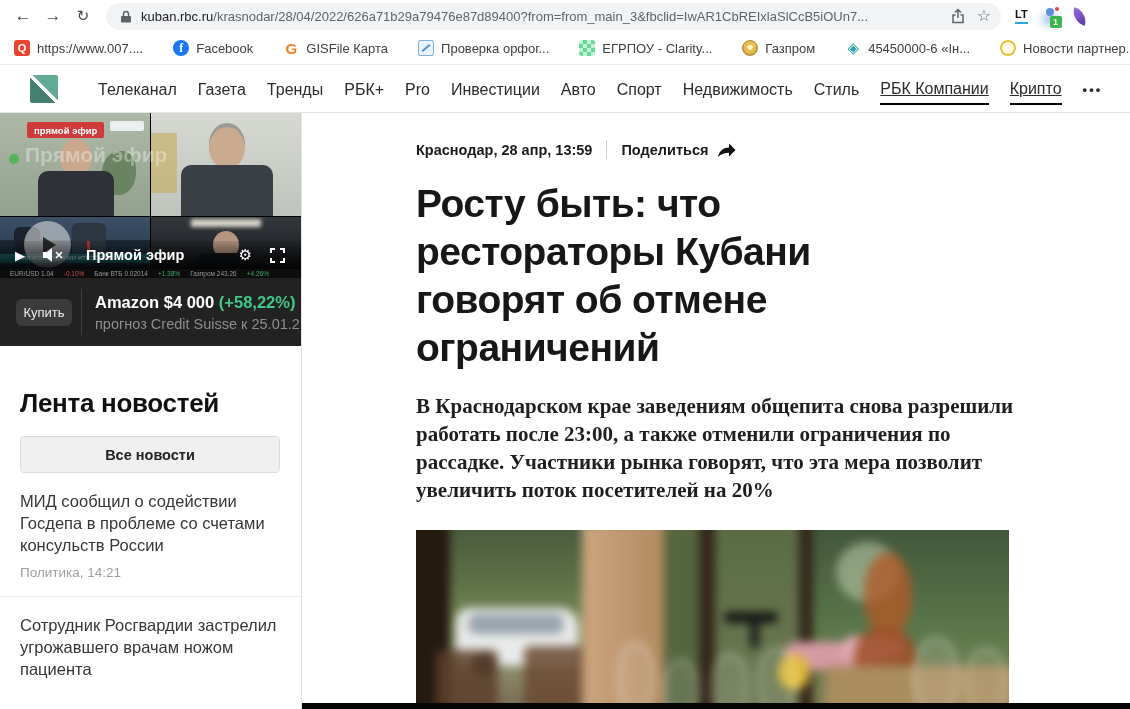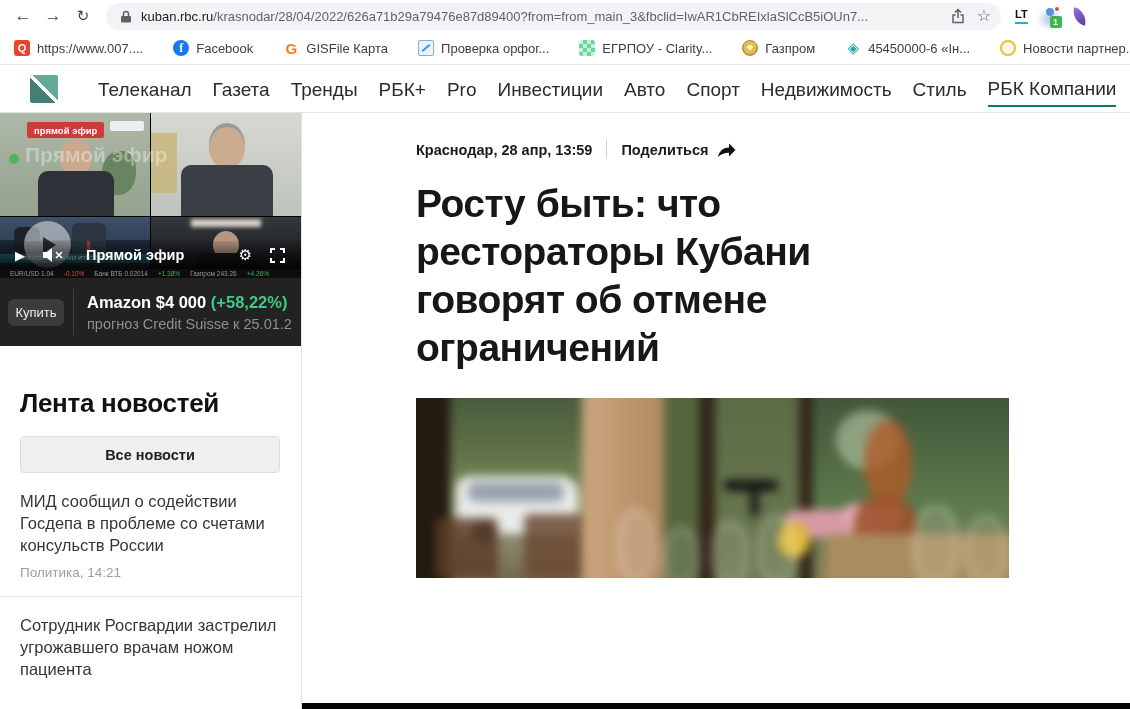--- a/index.html
+++ b/index.html
@@ -37,22 +37,22 @@
   .fav-spell { background:#eaf3fb; border:1.5px solid #7ab3e0; border-radius:2px; }
   .fav-spell i { display:block; width:10px; height:2px; background:#4a90d9; transform:rotate(-40deg); }
   .fav-clarity { background:repeating-conic-gradient(#69d896 0 25%, #c4f2d8 0 50%) 0 0/8px 8px; border-radius:3px; }
   .fav-medal { background:radial-gradient(circle at 50% 45%, #fdf0c0 0 25%, #e5bc53 26% 60%, #caa13c 61%); border-radius:50%; border:1px solid #b08c2e; }
   .fav-diamond { color:#2aa3a8; font-size:15px; }
   .fav-ring { border:2.5px solid #e6c235; border-radius:50%; background:#fffbe8; }
 
   
   .rbcnav { position:absolute; left:0; top:66px; width:1130px; height:47px; background:#fff; border-bottom:1px solid #e6e6e6; display:flex; align-items:center; padding-left:30px; }
   .rbclogo { width:28px; height:28px; border-radius:2px; background:linear-gradient(45deg,#447f72 0 45%,#ffffff 45% 55%,#62ab97 55% 100%); margin-right:40px; flex:none; }
-  .rbcnav .item { font-size:19px; font-weight:500; color:#2b2b2b; margin-right:21px; white-space:nowrap; padding:6px 0 5px; cursor:pointer; }
-  .rbcnav .item.active { border-bottom:2px solid #0f766e; }
+  .rbcnav .item { font-size:16px; font-weight:500; color:#2b2b2b; margin-right:21px; white-space:nowrap; padding:6px 0 5px; cursor:pointer; }
+  .rbcnav .item.active { border-bottom:2px solid #000000;text-decoration:underline; }
   .rbcnav .more { font-size:13px; color:#2b2b2b; letter-spacing:2px; font-weight:700; cursor:pointer; }
 
   
   .page { position:absolute; left:0; top:113px; width:1130px; height:596px; display:flex; }
   .sidebar { width:302px; flex:none; border-right:1px solid #e3e3e3; overflow:hidden; }
   .main { flex:1; overflow:hidden; padding-left:114px; padding-top:27px; }
 
   
   .player { position:relative; width:301px; height:165px; background:#000; overflow:hidden; }
   .q { position:absolute; overflow:hidden; }
@@ -81,21 +81,21 @@
   .ctrl .vtitle { color:#fff; font-size:14.5px; font-weight:700; margin-left:22px; white-space:nowrap; }
   .ctrl .gear { margin-left:auto; color:#fff; font-size:15px; cursor:pointer; }
   .ctrl .fs { margin:0 16px 0 18px; cursor:pointer; display:flex; }
   .ticker { position:absolute; left:0; right:0; bottom:0; height:9px; background:#0d0d0d; display:flex; align-items:center; gap:10px; padding-left:10px; z-index:8; overflow:hidden; }
   .ticker span { font-size:6.5px; white-space:nowrap; }
   .tk-n { color:#9a9a9a; }
   .tk-up { color:#3fae64; }
   .tk-dn { color:#d05050; }
 
   
-  .stock { width:301px; height:68px; background:#222222; display:flex; align-items:center; padding-left:8px; }
+  .stock { width:301px; height:68px; background:#222222; display:flex; align-items:center; padding-left:16px; }
   .buy-btn { width:56px; height:27px; background:#3b3b3b; border-radius:6px; color:#ededed; font-size:13px; display:flex; align-items:center; justify-content:center; flex:none; cursor:pointer; }
   .stock .vdiv { width:1px; height:46px; background:#3f3f3f; margin:0 13px 0 9px; }
   .stock-txt { overflow:hidden; }
   .stock-l1 { font-size:16.5px; font-weight:700; white-space:nowrap; }
   .stock-l1 .nm { color:#fff; }
   .stock-l1 .chg { color:#40c98a; }
   .stock-l2 { font-size:14.5px; color:#8f8f8f; margin-top:4px; white-space:nowrap; }
 
   
   .feed-head { padding:0 20px; }
@@ -309,20 +309,21 @@
         <span class="share">
           <span class="share-label">Поделиться</span>
           <svg width="21" height="16">
               <path d="M2 15 C3.2 8.5 8 5.5 13 5.5 V1.5 L19.5 8 L13 14.5 V10.8 C9 10.8 5 11.8 2 15 Z" fill="#111"></path>
             </svg>
         </span>
       </div>
 
       <h1 class="a-title">Росту быть: что рестораторы Кубани говорят об отмене ограничений</h1>
 
+      <p class="a-lede">В Краснодарском крае заведениям общепита снова разрешили работать после 23:00, а также отменили ограничения по рассадке. Участники рынка говорят, что эта мера позволит увеличить поток посетителей на 20%</p>
 
       <div class="photo">
         <div class="pb">
           <div style="left:0;top:0;width:613px;height:200px;background:linear-gradient(180deg,#46583b 0%,#5d7046 30%,#7a8a5a 55%,#8a8668 78%,#6f6248 100%);"></div>
           <div style="left:0;top:0;width:44px;height:200px;background:#241a10;"></div>
           <div style="left:50px;top:88px;width:122px;height:58px;background:#e9ebea;border-radius:14px 18px 6px 6px;"></div>
           <div style="left:62px;top:94px;width:96px;height:20px;background:#9aa4ad;border-radius:8px;"></div>
           <div style="left:66px;top:132px;width:24px;height:24px;background:#23262a;border-radius:50%;"></div>
           <div style="left:30px;top:130px;width:62px;height:60px;background:#5d3f2a;border-radius:6px;opacity:.85;"></div>
           <div style="left:118px;top:126px;width:64px;height:64px;background:#6b4a33;border-radius:6px;opacity:.85;"></div>

